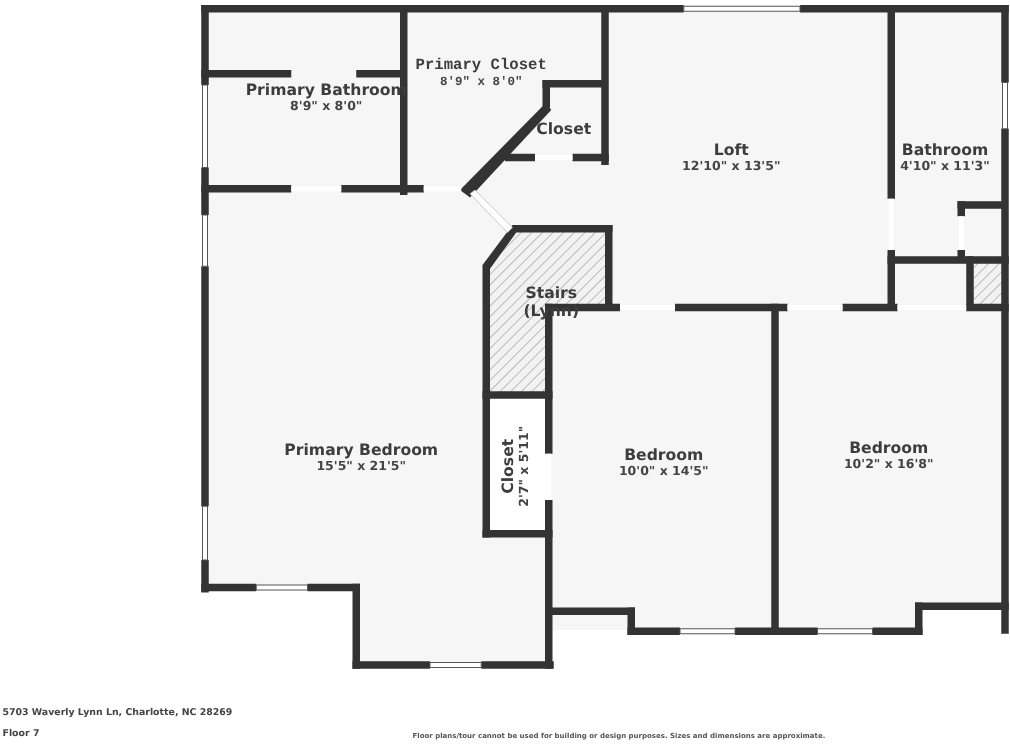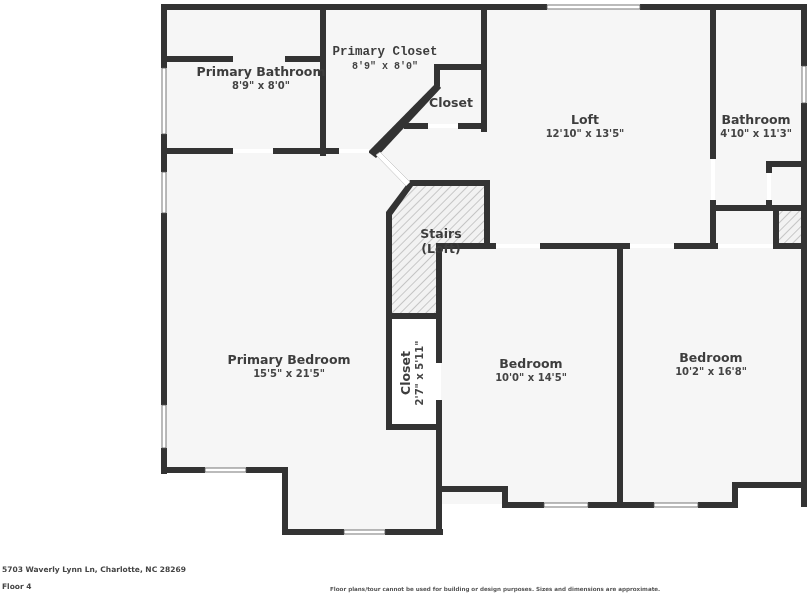--- a/index.html
+++ b/index.html
@@ -137,34 +137,34 @@
 <div class="room-label" style="left:585px;top:112px;">
   <div class="room-name">Loft</div>
   <div class="room-dim">12'10" x 13'5"</div>
 </div>
 <div class="room-label" style="left:756px;top:82px;margin-top:30px;">
   <div class="room-name">Bathroom</div>
   <div class="room-dim">4'10" x 11'3"</div>
 </div>
 <div class="room-label" style="left:441px;top:203px;margin-top:23px;">
   <div class="room-name">Stairs</div>
-  <div class="room-name">(Loft)</div>
+  <div class="room-name">(Lynn)</div>
 </div>
 <div class="room-label" style="left:289px;top:319px;margin-top:33px;">
   <div class="room-name">Primary Bedroom</div>
   <div class="room-dim">15'5" x 21'5"</div>
 </div>
 <div class="room-label rot" style="left:412px;top:373px;">
   <div class="room-name">Closet</div>
   <div class="room-dim">2'7" x 5'11"</div>
 </div>
 <div class="room-label" style="left:531px;top:356px;">
   <div class="room-name">Bedroom</div>
   <div class="room-dim">10'0" x 14'5"</div>
 </div>
 <div class="room-label" style="left:711px;top:350px;">
   <div class="room-name">Bedroom</div>
   <div class="room-dim">10'2" x 16'8"</div>
 </div>
 
 <div class="footer-addr">5703 Waverly Lynn Ln, Charlotte, NC 28269</div>
-<div class="footer-floor">Floor 4</div>
+<div class="footer-floor">Floor 7</div>
 <div class="footer-disclaimer">Floor plans/tour cannot be used for building or design purposes. Sizes and dimensions are approximate.</div>
 
 </body></html>

